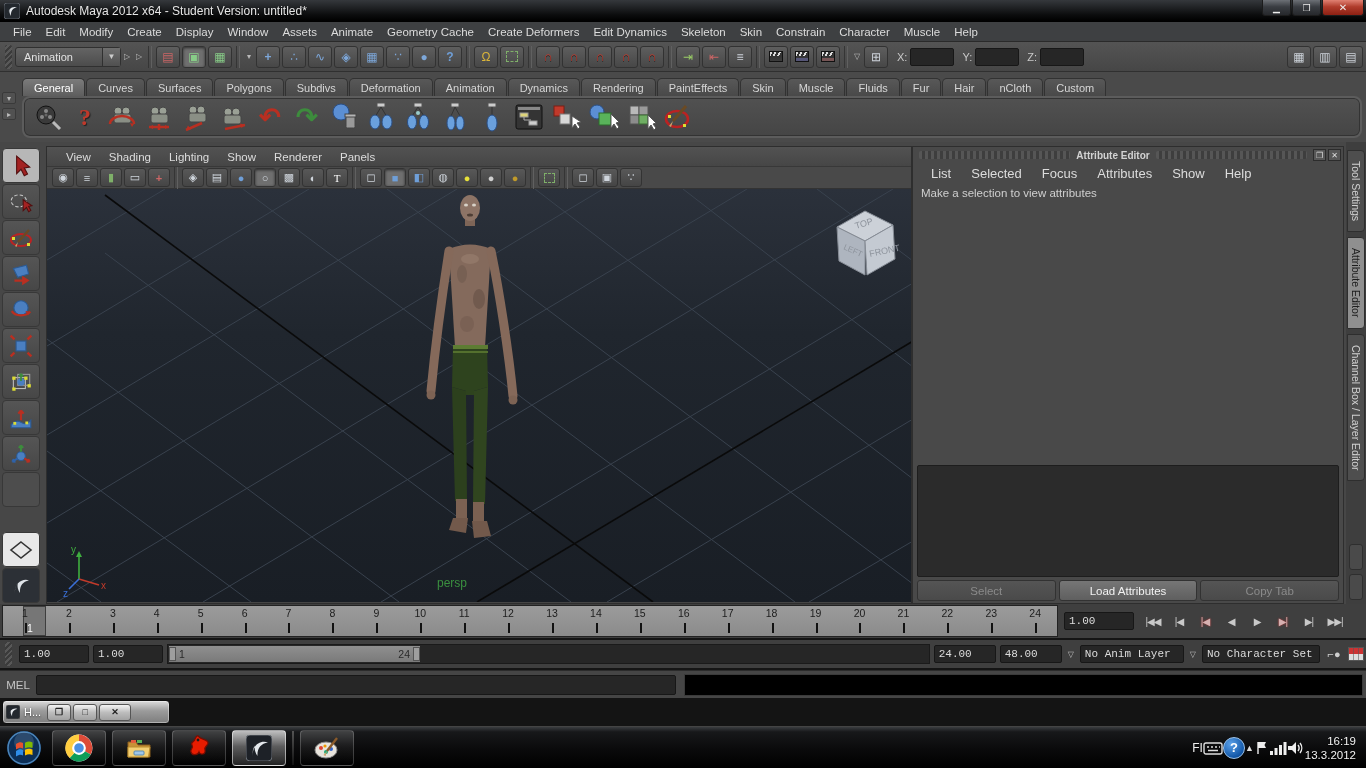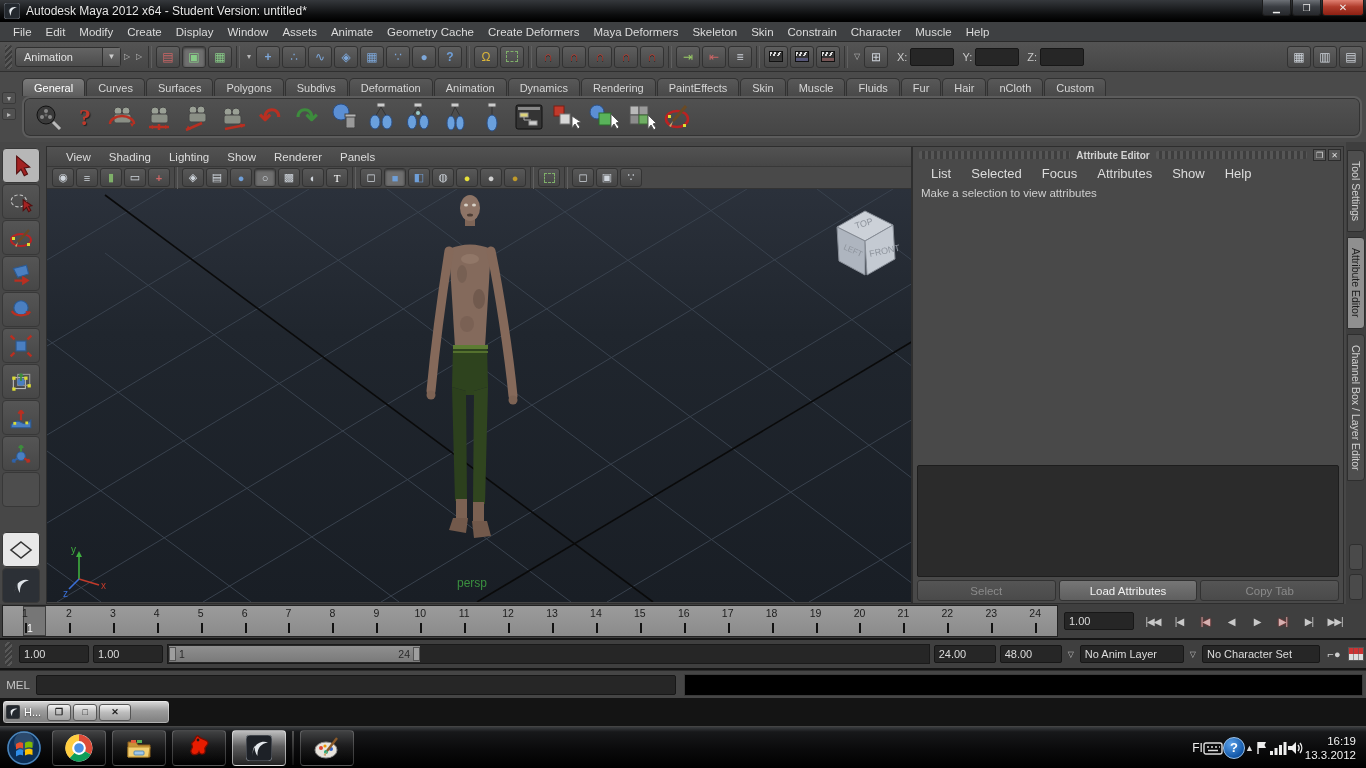--- a/index.html
+++ b/index.html
@@ -20,21 +20,21 @@
   
   #statusline{left:0;top:42px;width:1366px;height:30px;background:linear-gradient(#545454,#464646);border-bottom:1px solid #303030;display:flex;align-items:center;padding:0 2px}
   .grip{width:7px;height:24px;background:repeating-linear-gradient(135deg,#3b3b3b 0 2px,#585858 2px 4px);border-radius:2px;margin:0 3px}
   .dropdown{display:flex;align-items:center;height:20px;background:linear-gradient(#646464,#4c4c4c);border:1px solid #303030;border-radius:3px}
   .dropdown .dtext{padding:0 8px;font-size:11px;color:#e2e2e2;min-width:86px}
   .dropdown .darrow{width:18px;height:100%;border-left:1px solid #303030;display:flex;align-items:center;justify-content:center;color:#ccc;font-size:8px;background:linear-gradient(#6e6e6e,#505050)}
   .sbtn{width:24px;height:22px;margin:0 1px;background:linear-gradient(#5e5e5e,#474747);border:1px solid #323232;border-radius:3px;display:flex;align-items:center;justify-content:center;font-size:12px;color:#cdd3da;position:relative}
   .sbtn.pressed{background:#6f6f6f;box-shadow:inset 0 1px 3px #2c2c2c}
   .sbtn.slim{width:10px;color:#b9b9b9;font-size:8px;background:none;border:none}
   .sep{width:4px;height:22px;border-left:1px solid #353535;border-right:1px solid #606060;margin:0 3px}
-  .field{background:#262626;border:1px solid #171717;color:#dcdcdc;height:18px;font-size:11px;padding:0 4px;font-family:Liberation Sans, sans-serif;border-radius:2px}
+  .field{background:#262626;border:1px solid #171717;color:#dcdcdc;height:18px;font-size:11px;padding:0 4px;font-family:Liberation Mono, monospace;border-radius:2px}
   .xyz{font-size:11px;color:#c9c9c9;margin:0 3px 0 8px}
   .clap{width:14px;height:11px;background:linear-gradient(#2b2b2b,#3c3c3c);border:1px solid #111;position:relative}
   .clap::before{content:"";position:absolute;left:0;top:0;width:100%;height:4px;background:repeating-linear-gradient(115deg,#ddd 0 2px,#333 2px 4px)}
   .magnet{color:#c03a2d;font-weight:bold;font-size:13px;text-shadow:0 1px 0 #222}
   
   #shelf{left:0;top:72px;width:1366px;height:70px;background:#4a4a4a}
   #shelfctl{position:absolute;left:2px;top:4px;width:16px;height:60px;display:flex;flex-direction:column;justify-content:center;gap:4px}
   .shelfctl-btn{width:14px;height:12px;color:#bbb;font-size:8px;background:#515151;border:1px solid #3a3a3a;border-radius:2px;display:flex;align-items:center;justify-content:center}
   #shelftabs{position:absolute;left:22px;top:4px;right:4px;height:20px;display:flex;align-items:flex-end}
   .stab{padding:3px 11px 2px;background:linear-gradient(#585858,#494949);border:1px solid #323232;border-bottom:none;border-radius:5px 5px 0 0;font-size:11px;color:#d6d6d6;margin-right:1px;white-space:nowrap}
@@ -49,21 +49,21 @@
   .tool.active{background:#b7b7b7}
   .tool.blank{background:#4d4d4d}
   
   #vppanel{position:absolute;left:46px;top:4px;width:866px;height:458px;border:1px solid #2e2e2e;background:#454545}
   #vpmenus{height:20px;display:flex;align-items:center;padding-left:10px;background:linear-gradient(#525252,#464646);border-bottom:1px solid #383838}
   #vpmenus .mitem{padding:2px 9px;font-size:11.5px;color:#dcdcdc}
   #vptools{height:22px;display:flex;align-items:center;background:#494949;border-bottom:1px solid #333;padding-left:4px}
   .vbtn{width:22px;height:19px;margin:0 1px;background:linear-gradient(#585858,#454545);border:1px solid #333;border-radius:3px;display:flex;align-items:center;justify-content:center;font-size:11px;color:#cfd5dc}
   .vbtn.pressed{background:#6f6f6f;box-shadow:inset 0 1px 3px #2a2a2a}
   #vp{position:relative;height:413px;background:linear-gradient(#2b313b,#20262e 35%,#191e25);overflow:hidden}
-  #persp-label{position:absolute;left:410px;bottom:12px;color:#3a8f3f;font-size:12px}
+  #persp-label{position:absolute;left:390px;bottom:12px;color:#3a8f3f;font-size:12px}
   
   #attrpanel{position:absolute;left:912px;top:4px;width:432px;height:458px;background:#494949;border:1px solid #2e2e2e;display:flex;flex-direction:column}
   #attrtitle{height:16px;display:flex;align-items:center;background:#494949}
   .dashtex{flex:1;height:8px;margin:0 6px;background:repeating-linear-gradient(90deg,#565656 0 3px,#3e3e3e 3px 6px);border-radius:2px}
   #attrtitle .atext{font-size:10px;font-weight:bold;color:#d2d2d2}
   .mini-winbtn{width:13px;height:12px;border:1px solid #2c2c2c;background:#575757;color:#ddd;font-size:8px;display:flex;align-items:center;justify-content:center;margin-right:2px}
   #attrmenus{height:20px;display:flex;align-items:center;padding-left:8px}
   #attrmenus .mitem{padding:2px 10px;font-size:13px;color:#dcdcdc}
   #attrmsg{padding:4px 8px;font-size:11.5px;color:#cfcfcf}
   #attrspace{flex:1}
@@ -144,21 +144,21 @@
 <span class="mitem">File</span>
     <span class="mitem">Edit</span>
     <span class="mitem">Modify</span>
     <span class="mitem">Create</span>
     <span class="mitem">Display</span>
     <span class="mitem">Window</span>
     <span class="mitem">Assets</span>
     <span class="mitem">Animate</span>
     <span class="mitem">Geometry Cache</span>
     <span class="mitem">Create Deformers</span>
-    <span class="mitem">Maya Deformers</span>
+    <span class="mitem">Edit Dynamics</span>
     <span class="mitem">Skeleton</span>
     <span class="mitem">Skin</span>
     <span class="mitem">Constrain</span>
     <span class="mitem">Character</span>
     <span class="mitem">Muscle</span>
     <span class="mitem">Help</span>
   </div>
 
 <div class="abs" id="statusline">
   <div class="grip"></div>

